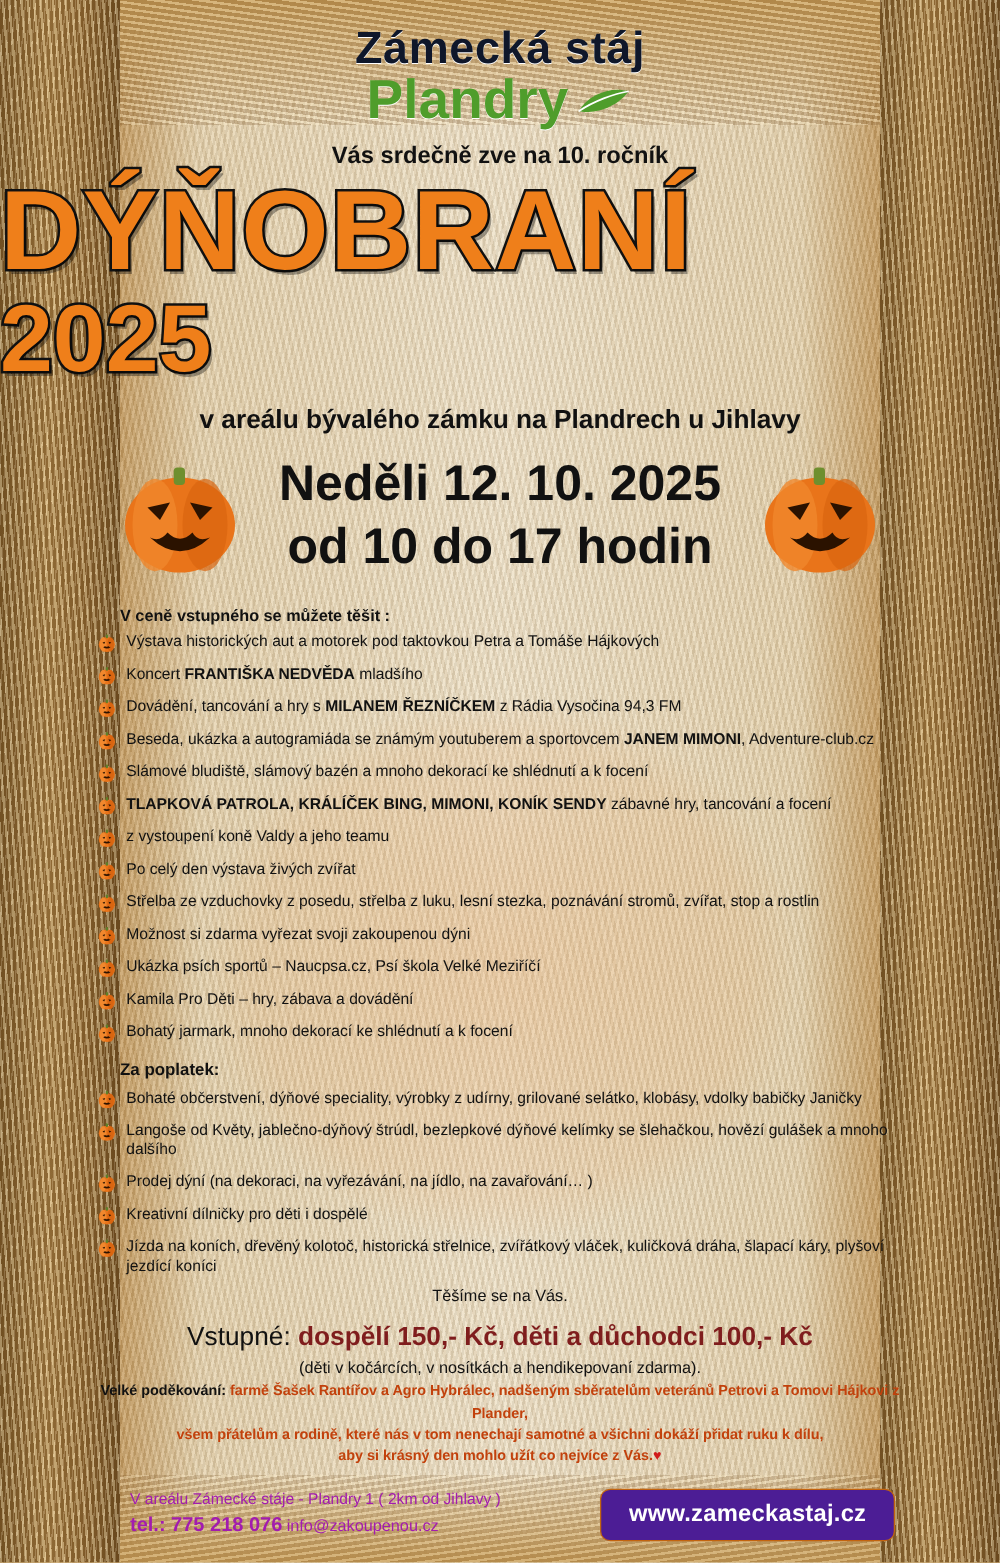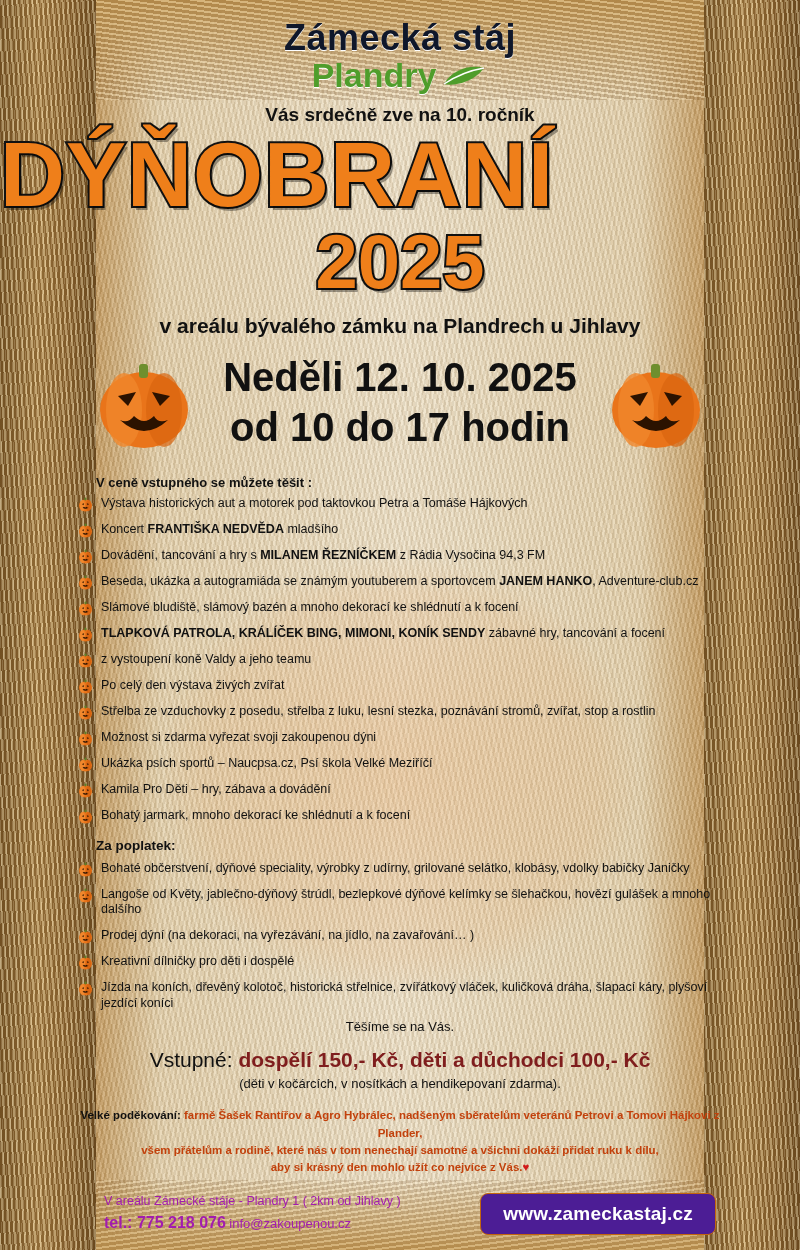--- a/index.html
+++ b/index.html
@@ -83,21 +83,21 @@
     text-shadow: 0 1px 0 #fff;
   }
   .logo-2row {
     display: flex;
     align-items: center;
     justify-content: center;
     gap: 6px;
     margin-top: 2px;
   }
   .logo-2 {
-    font-size: 34px;
+    font-size: 44px;
     font-weight: bold;
     color: #4f9d2b;
     text-shadow: 0 1px 0 #fff;
   }
   .leaf {
     width: 46px; height: 22px;
     position: relative;
   }
   .leaf svg { display:block; }
 
@@ -115,21 +115,21 @@
     font-weight: bold;
     color: #ef7f1a;
     letter-spacing: 1px;
     margin-top: 4px;
     line-height: 1.02;
     -webkit-text-stroke: 4px #111;
     paint-order: stroke fill;
     text-shadow: 3px 4px 0 rgba(0,0,0,0.35);
   }
   .title-year {
-    text-align: center;
+    text-align: left;
     font-size: 76px;
     font-weight: bold;
     color: #ef7f1a;
     line-height: 1;
     margin-top: 2px;
     -webkit-text-stroke: 4px #111;
     paint-order: stroke fill;
     text-shadow: 3px 4px 0 rgba(0,0,0,0.35);
   }
   .subtitle {
@@ -212,21 +212,21 @@
   .price .amt { color: #7f1d1d; font-weight: bold; }
   .price-note {
     text-align: center;
     font-size: 13px;
     color: #111;
     margin-top: 4px;
   }
 
   
   .thanks {
-    margin: 16px 60px 0 60px;
+    margin: 4px 60px 0 60px;
     text-align: center;
     font-size: 11.5px;
     color: #c2410c;
     font-weight: bold;
     line-height: 1.5;
   }
   .thanks .lead { color: #111; }
   .heart { color: #d11a1a; }
 
   
@@ -362,21 +362,21 @@
         <div class="item">
           <span class="bullet"><svg viewBox="0 0 15 15" width="15" height="15">
               <ellipse cx="7.5" cy="8.5" rx="6.5" ry="6" fill="#e9741a"></ellipse>
               <ellipse cx="4.5" cy="8.5" rx="2.6" ry="5.8" fill="#f28c31" opacity="0.85"></ellipse>
               <ellipse cx="10.5" cy="8.5" rx="2.6" ry="5.8" fill="#d4610e" opacity="0.8"></ellipse>
               <rect x="6.6" y="0.5" width="1.8" height="3" rx="0.8" fill="#5f7f28"></rect>
               <path d="M4 7 L6.2 6.3 L5.3 8.2 Z" fill="#2b1200"></path>
               <path d="M11 7 L8.8 6.3 L9.7 8.2 Z" fill="#2b1200"></path>
               <path d="M4.2 10.3 q3.3 3 6.6 0 q-1.5 .7 -2.2 -.6 q-1.3 1.4 -2.6 0 q-.8 1.2 -1.8 .6 Z" fill="#2b1200"></path>
             </svg></span>
-          <span>Beseda, ukázka a autogramiáda se známým youtuberem a sportovcem <b>JANEM HANKO</b>, Adventure-club.cz</span>
+          <span>Beseda, ukázka a autogramiáda se známým youtuberem a sportovcem <b>JANEM MIMONI</b>, Adventure-club.cz</span>
         </div>
         <div class="item">
           <span class="bullet"><svg viewBox="0 0 15 15" width="15" height="15">
               <ellipse cx="7.5" cy="8.5" rx="6.5" ry="6" fill="#e9741a"></ellipse>
               <ellipse cx="4.5" cy="8.5" rx="2.6" ry="5.8" fill="#f28c31" opacity="0.85"></ellipse>
               <ellipse cx="10.5" cy="8.5" rx="2.6" ry="5.8" fill="#d4610e" opacity="0.8"></ellipse>
               <rect x="6.6" y="0.5" width="1.8" height="3" rx="0.8" fill="#5f7f28"></rect>
               <path d="M4 7 L6.2 6.3 L5.3 8.2 Z" fill="#2b1200"></path>
               <path d="M11 7 L8.8 6.3 L9.7 8.2 Z" fill="#2b1200"></path>
               <path d="M4.2 10.3 q3.3 3 6.6 0 q-1.5 .7 -2.2 -.6 q-1.3 1.4 -2.6 0 q-.8 1.2 -1.8 .6 Z" fill="#2b1200"></path>

